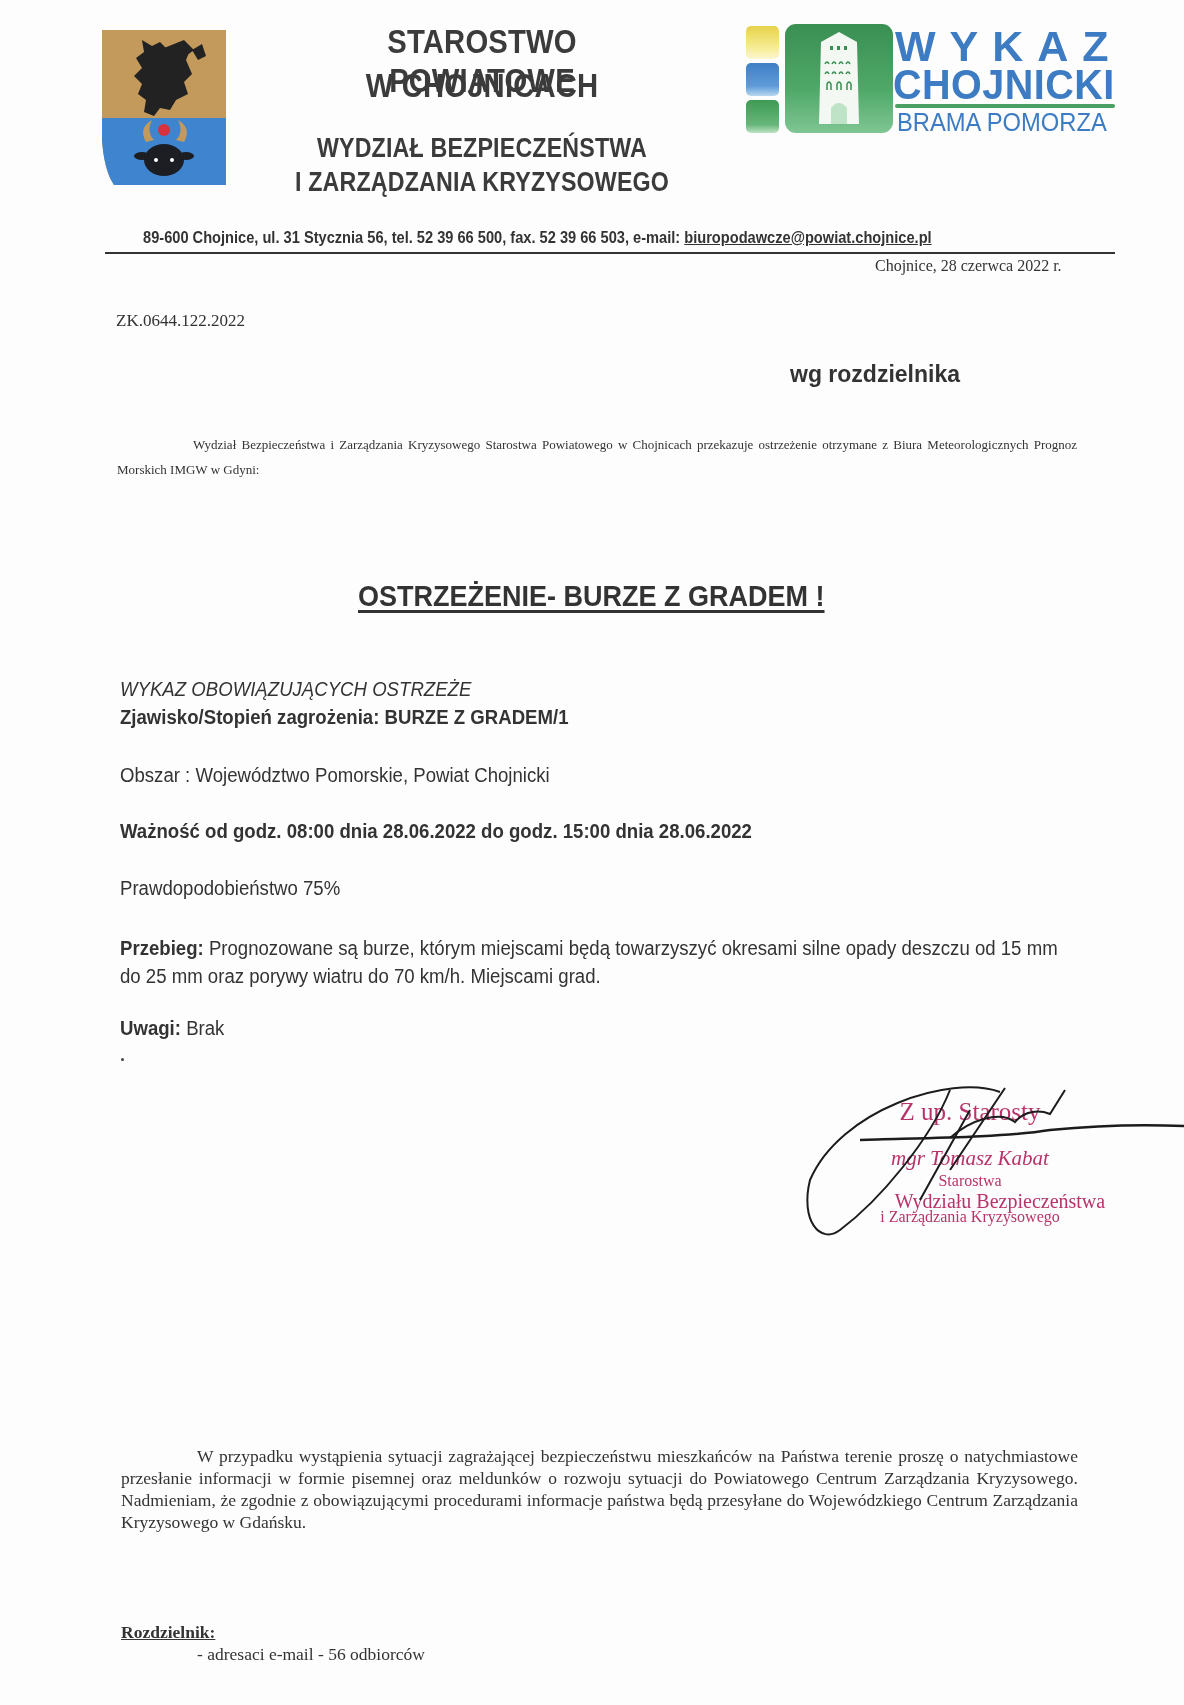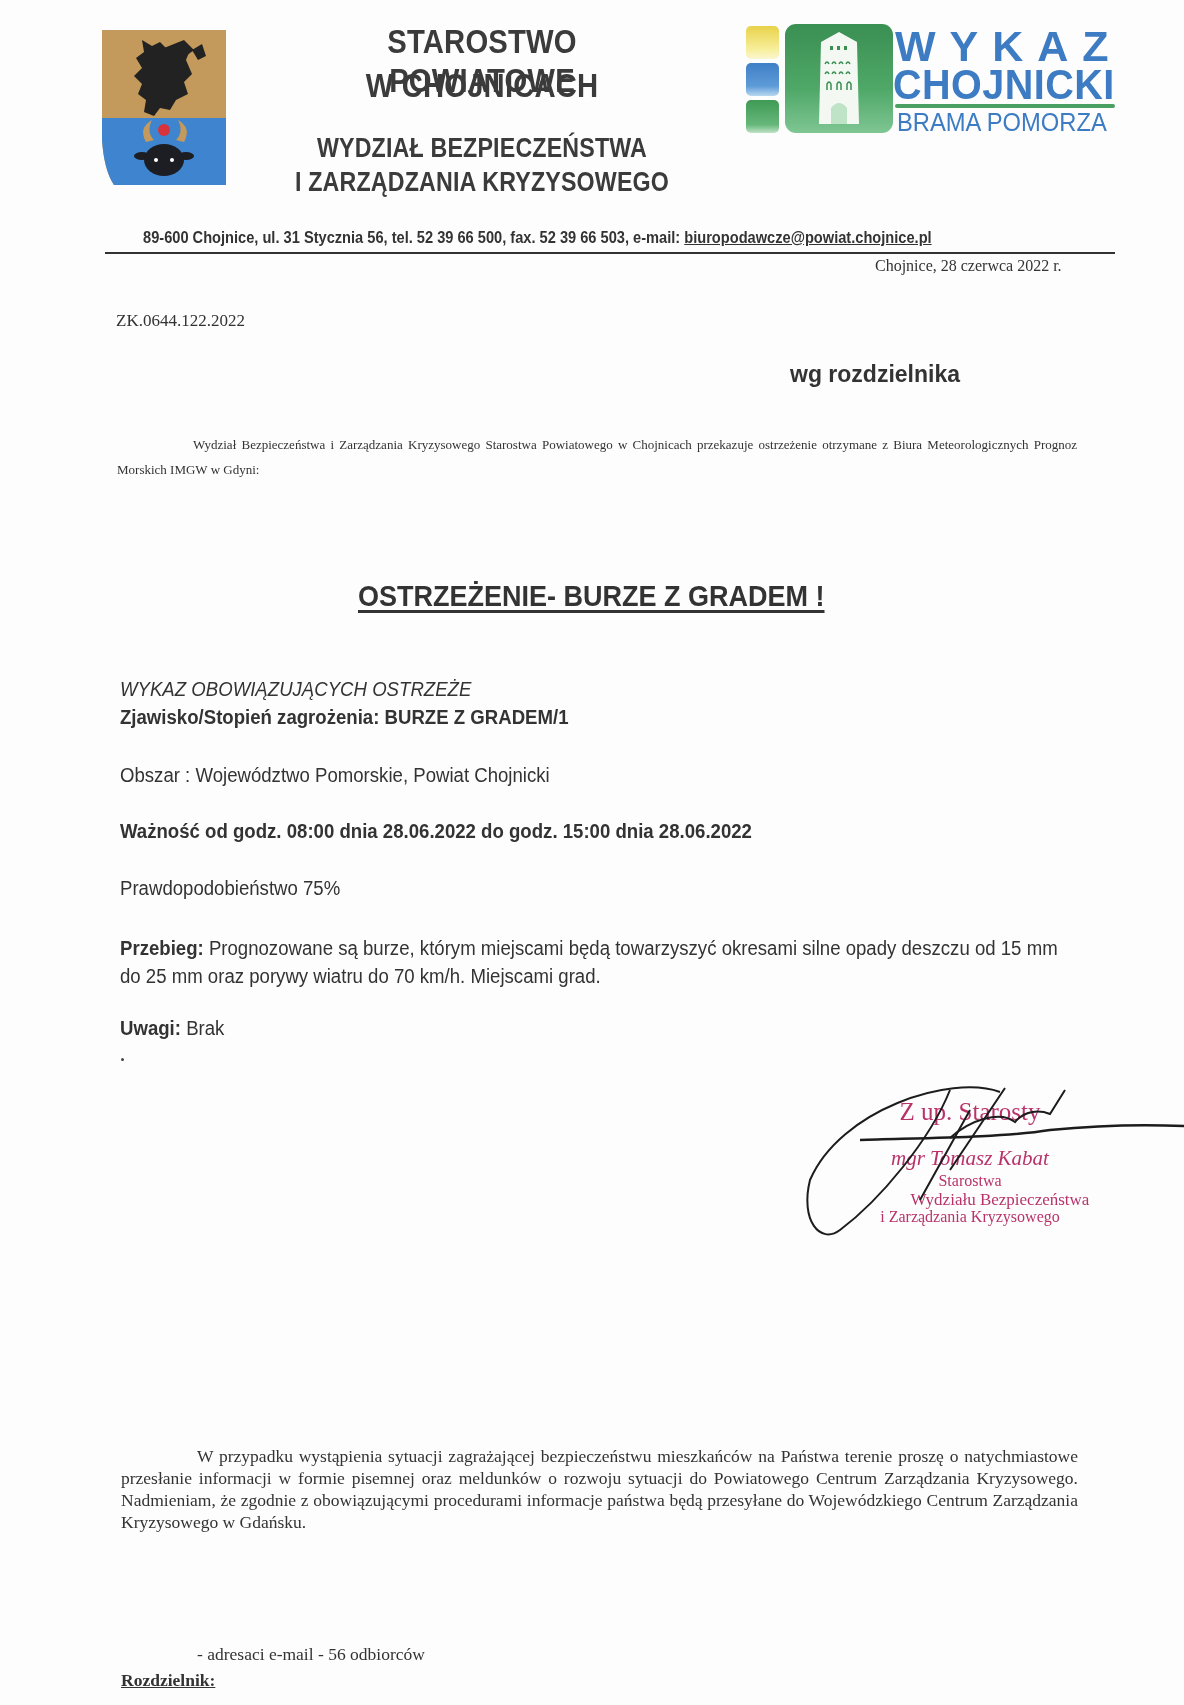--- a/index.html
+++ b/index.html
@@ -50,28 +50,28 @@
   #uwagi { top:1017px; }
   .lbl-b { font-weight:bold; }
   #dot { left:121px; top:1058px; width:3px; height:3px; background:#444; border-radius:50%; }
 
   
   #stamp { left:800px; top:1080px; width:384px; height:170px; }
   .stamp-line { position:absolute; left:0; width:320px; text-align:center; color:#b8336a; font-family:"Liberation Serif", serif; }
   #s1 { top:18px; font-size:25px; left:10px; }
   #s2 { top:66px; font-size:21px; font-style:italic; left:10px; }
   #s3 { top:92px; font-size:16px; left:10px; }
-  #s4 { top:110px; font-size:17px; left:10px;margin-left:30px; }
+  #s4 { top:110px; font-size:20px; left:10px;margin-left:30px; }
   #s5 { top:128px; font-size:16px; left:10px; }
   #sig-svg { position:absolute; left:0; top:0; }
 
   #closing { left:121px; top:1445px; width:957px; font-size:17.5px; line-height:22px; color:#333; text-align:justify; }
   #closing .indent { display:inline-block; width:76px; }
 
-  #rozdz-label { left:121px; top:1622px; font-size:17.5px; font-weight:bold; color:#333; text-decoration:underline;margin-top:48px; }
+  #rozdz-label { left:121px; top:1622px; font-size:17.5px; font-weight:bold; color:#333; text-decoration:underline; }
   #rozdz-item { left:197px; top:1644px; font-size:17.5px; color:#333; }
 </style>
 </head>
 <body>
 
 <svg id="coat" class="abs" viewBox="0 0 124 155">
   <path d="M0 0 H124 V155 H12 Q2 140 0 110 Z" fill="#c39a5c"></path>
   <path d="M0 88 H124 V155 H12 Q2 140 0 110 Z" fill="#3f84cf"></path>
   <path d="M40 10 l10 6 l8 -4 l6 6 l14 -6 l10 8 l-4 10 l6 14 l-8 8 l4 12 l-12 6 l-6 10 l-10 -2 l-6 8 l-10 -4 l2 -12 l-8 -6 l4 -10 l-8 -8 l8 -8 l-6 -10 l8 -6 z" fill="#222"></path>
   <path d="M62 18 l20 -8 l10 10 l-8 6 z M90 20 l10 -6 l4 12 l-8 4 z" fill="#222"></path>

